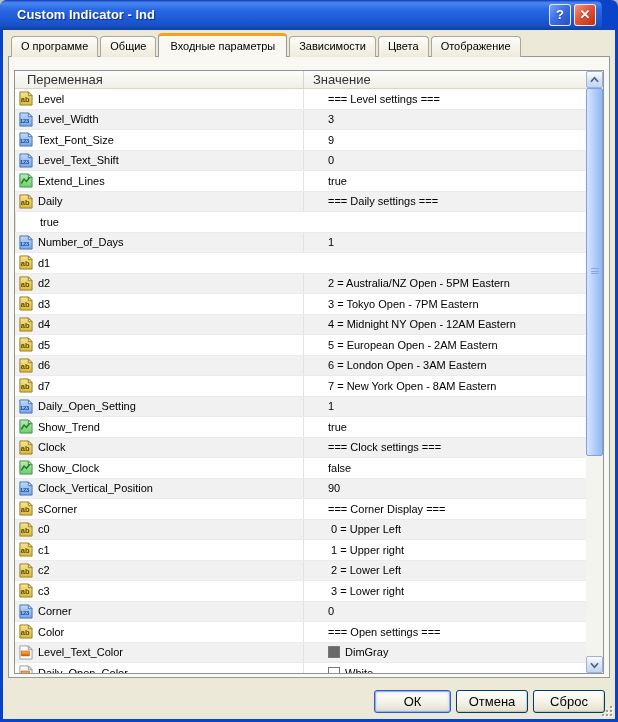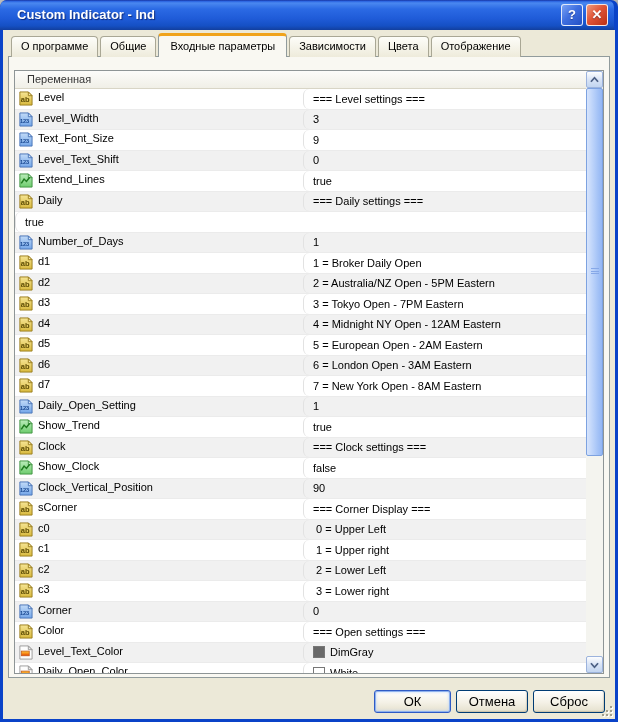--- a/index.html
+++ b/index.html
@@ -6,21 +6,21 @@
   html,body { background:#c0c0c0; }
   body { font-family:"Liberation Sans", sans-serif; }
 
   .dialog{
     position:relative; width:618px; height:722px;
     background:#0a43c8; border-radius:7px 7px 0 0; overflow:hidden;
     box-shadow:2px 2px 6px rgba(0,0,0,.35);
   }
   
   .titlebar{
-    position:absolute; left:0; top:0; right:4px; height:30px;
+    position:absolute; left:0; top:0; right:16px; height:30px;
     border-radius:7px 7px 0 0;
     background:linear-gradient(180deg,#16309c 0%,#2a63e0 4%,#4a88f0 10%,#2b6ae4 30%,#1f5bd8 62%,#1550c4 86%,#123f9e 100%);
   }
   .title{
     position:absolute; left:17px; top:0; line-height:30px;
     color:#fff; font-weight:bold; font-size:13px;
     text-shadow:1px 1px 1px rgba(0,10,60,.6);
   }
   .tb-buttons{ position:absolute; right:6px; top:4px; display:flex; gap:3px; }
   .tb-btn{
@@ -54,35 +54,35 @@
   }
 
   
   .listview{
     position:absolute; left:11px; top:40px; width:590px; height:604px;
     background:#fff; border:1px solid #8e9596; z-index:2;
   }
   .lv-header{
     position:absolute; left:0; top:0; right:17px; height:18px; display:flex;
     background:linear-gradient(180deg,#fcfcfa,#f0efe7);
-    border-bottom:1px solid #d8d5c6; font-size:11px; color:#333;flex-direction:column;
+    border-bottom:1px solid #d8d5c6; font-size:13px; color:#333;
   }
   .hcell{ line-height:17px; }
   .hcell.name{ width:288px; padding-left:12px; }
   .hcell.value{ flex:1; border-left:1px solid #d8d5c6; padding-left:9px; }
 
   .lv-rows{ position:absolute; left:0; top:18px; right:17px; bottom:0; overflow:hidden; }
   .lv-row{
     height:20.5px; display:flex; align-items:center; background:#fff;
     border-bottom:1px solid #ebebeb; font-size:11px; color:#000;
   }
   .lv-row.alt{ background:#f1f1f1; }
-  .cell-name{ width:288px; display:flex; align-items:flex-start; gap:5px; padding-left:3px; overflow:hidden; }
+  .cell-name{ width:288px; display:flex; align-items:center; gap:5px; padding-left:3px; overflow:hidden; }
   .cell-value{ flex:1; align-self:stretch; display:flex; align-items:center; gap:5px;
-    border-left:1px solid #e2e2e2; padding-left:9px; white-space:pre; overflow:hidden;border-radius:6px; }
+    border-left:1px solid #e2e2e2; padding-left:24px; white-space:pre; overflow:hidden; }
   .picon{ width:15px; height:15px; flex:0 0 15px; }
   .swatch{ width:12px; height:12px; border:1px solid #777; flex:0 0 12px; }
 
   
   .scrollbar{ position:absolute; top:0; right:0; bottom:0; width:17px; background:#f4f4ef; }
   .sb-btn{
     position:absolute; left:0; width:17px; height:17px; border-radius:2px;
     background:linear-gradient(180deg,#fdfefe,#d9e4f6 50%,#c2d5f0);
     border:1px solid #9cb3dd; display:flex; align-items:center; justify-content:center;
   }
@@ -247,21 +247,20 @@
           </div>
           <div class="lv-row">
             <div class="cell-name">
               <svg class="picon" viewBox="0 0 16 16">
                 <path d="M2 1 h9 l4 4 v10 H2 Z" fill="url(#gGold)" stroke="#9a7d1c" stroke-width="1"></path>
                 <path d="M11 1 l4 4 h-4 Z" fill="#f7ecb0" stroke="#9a7d1c" stroke-width="1"></path>
                 <text x="3" y="12" font-size="8" font-weight="bold" fill="#5f4e06" font-family="Liberation Sans, sans-serif">ab</text>
               </svg>
               <span>d1</span>
             </div>
-            <div class="cell-value"><span>1 = Broker Daily Open</span></div>
           </div>
           <div class="lv-row alt">
             <div class="cell-name">
               <svg class="picon" viewBox="0 0 16 16">
                 <path d="M2 1 h9 l4 4 v10 H2 Z" fill="url(#gGold)" stroke="#9a7d1c" stroke-width="1"></path>
                 <path d="M11 1 l4 4 h-4 Z" fill="#f7ecb0" stroke="#9a7d1c" stroke-width="1"></path>
                 <text x="3" y="12" font-size="8" font-weight="bold" fill="#5f4e06" font-family="Liberation Sans, sans-serif">ab</text>
               </svg>
               <span>d2</span>
             </div>

